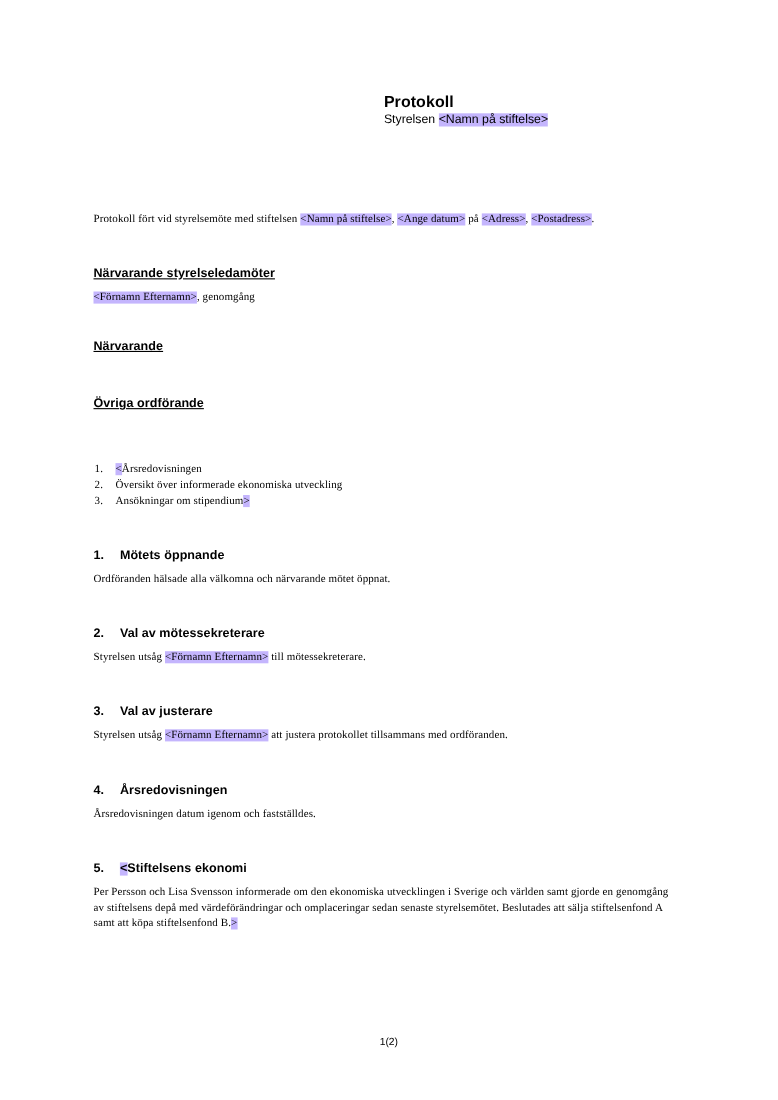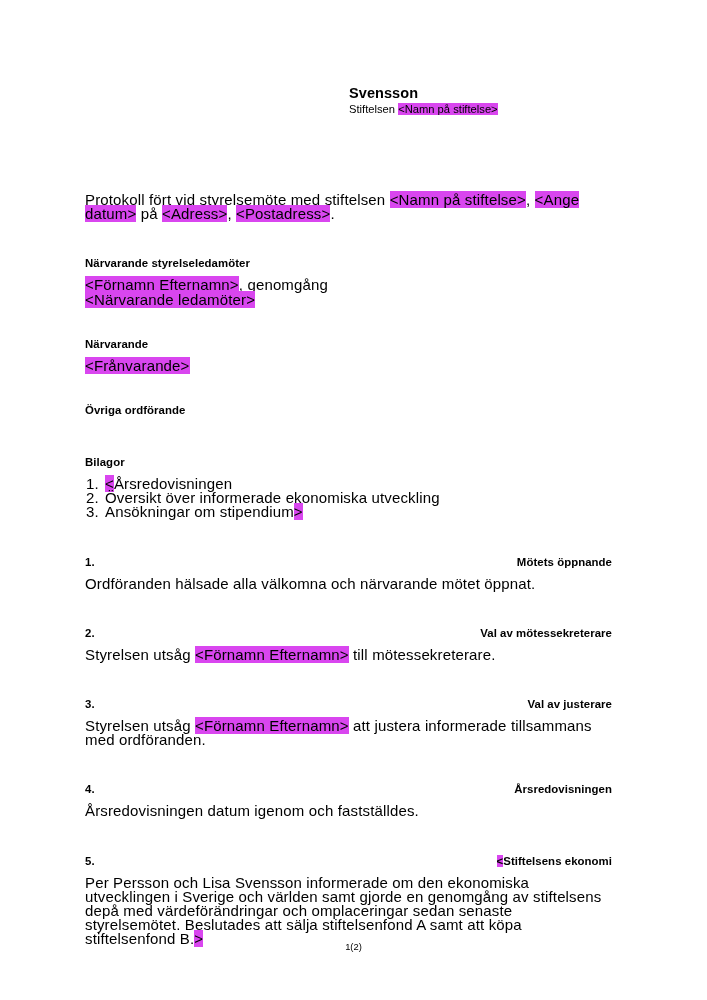--- a/index.html
+++ b/index.html
@@ -19,34 +19,35 @@
   }
 
   .page {
     position: absolute;
     inset: 0;
     background: #ffffff;
   }
 
   
   .body-text {
-    font-size: 15px;
+    font-size: 10px;
     line-height: 14.2px;
     letter-spacing: 0.01em;
+    font-family: Liberation Serif, serif;
   }
   .heading {
     font-size: 11.4px;
     font-weight: bold;
     line-height: 14px;
     letter-spacing: 0.005em;
   }
 
   
   .hl {
-    background: #d946ef;
+    background: #c4b5fd;
     color: #000000;
   }
 
   
   .title-block {
     position: absolute;
     left: 349px;
     top: 85px;
     width: 330px;
   }
@@ -71,20 +72,21 @@
     top: 193px;
     width: 527px;
   }
 
   .para {
     margin: 0;
   }
 
   .sec-head {
     margin: 0;
+    text-decoration: underline;
   }
 
   .gap-lg { height: 35px; }
   .gap-md { height: 30px; }
   .gap-head { height: 8px; }
 
   
   ol.bilagor {
     margin: 0;
     padding: 0;
@@ -105,69 +107,65 @@
   .num-head {
     display: flex;
     align-items: baseline;
   }
   .num-head .nh-num {
     width: 24px;
     flex: 0 0 24px;
   }
   .num-head .nh-text {
     flex: 1 1 auto;
-    text-align: right;
   }
 
   
   .footer {
     position: absolute;
     left: 0;
     right: 0;
     top: 941px;
     text-align: center;
     font-size: 9.4px;
     color: #000000;
   }
 </style>
 </head>
 <body>
 
 <div class="page">
 
   <div class="title-block">
-    <div class="doc-title">Svensson</div>
-    <div class="doc-subtitle"><span>Stiftelsen </span><span class="hl">&lt;Namn på stiftelse&gt;</span></div>
+    <div class="doc-title">Protokoll</div>
+    <div class="doc-subtitle"><span>Styrelsen </span><span class="hl">&lt;Namn på stiftelse&gt;</span></div>
   </div>
 
   <div class="content">
 
     <p class="para body-text"><span>Protokoll fört vid styrelsemöte med stiftelsen </span><span class="hl">&lt;Namn på stiftelse&gt;</span><span>, </span><span class="hl">&lt;Ange datum&gt;</span><span> på </span><span class="hl">&lt;Adress&gt;</span><span>, </span><span class="hl">&lt;Postadress&gt;</span><span>.</span></p>
 
     <div class="gap-lg"></div>
 
     <div class="sec-head heading">Närvarande styrelseledamöter</div>
     <div class="gap-head"></div>
     <p class="para body-text"><span class="hl">&lt;Förnamn Efternamn&gt;</span><span>, genomgång</span></p>
-    <p class="para body-text"><span class="hl">&lt;Närvarande ledamöter&gt;</span></p>
 
     <div class="gap-md"></div>
 
     <div class="sec-head heading">Närvarande</div>
     <div class="gap-head"></div>
-    <p class="para body-text"><span class="hl">&lt;Frånvarande&gt;</span></p>
 
     <div class="gap-md"></div>
 
     <div class="sec-head heading">Övriga ordförande</div>
     <div class="gap-head"></div>
 
     <div class="gap-md"></div>
 
-    <div class="sec-head heading">Bilagor</div>
     <div class="gap-head"></div>
     <ol class="bilagor body-text" id="bilagor-list">
         <li><span class="num">1.</span><span class="hl">&lt;</span><span>Årsredovisningen</span></li>
         <li><span class="num">2.</span><span>Översikt över informerade ekonomiska utveckling</span></li>
         <li><span class="num">3.</span><span>Ansökningar om stipendium</span><span class="hl">&gt;</span></li>
       </ol>
 
     <div class="gap-lg"></div>
 
     <div id="agenda-container">
@@ -183,21 +181,21 @@
           <span class="nh-text"><span>Val av mötessekreterare</span></span>
         </div>
         <div class="gap-head"></div>
         <p class="para body-text"><span>Styrelsen utsåg </span><span class="hl">&lt;Förnamn Efternamn&gt;</span><span> till mötessekreterare.</span></p>
         <div class="gap-lg"></div>
         <div class="num-head heading">
           <span class="nh-num">3.</span>
           <span class="nh-text"><span>Val av justerare</span></span>
         </div>
         <div class="gap-head"></div>
-        <p class="para body-text"><span>Styrelsen utsåg </span><span class="hl">&lt;Förnamn Efternamn&gt;</span><span> att justera informerade tillsammans med ordföranden.</span></p>
+        <p class="para body-text"><span>Styrelsen utsåg </span><span class="hl">&lt;Förnamn Efternamn&gt;</span><span> att justera protokollet tillsammans med ordföranden.</span></p>
         <div class="gap-lg"></div>
         <div class="num-head heading">
           <span class="nh-num">4.</span>
           <span class="nh-text"><span>Årsredovisningen</span></span>
         </div>
         <div class="gap-head"></div>
         <p class="para body-text"><span>Årsredovisningen datum igenom och fastställdes.</span></p>
         <div class="gap-lg"></div>
         <div class="num-head heading">
           <span class="nh-num">5.</span>

